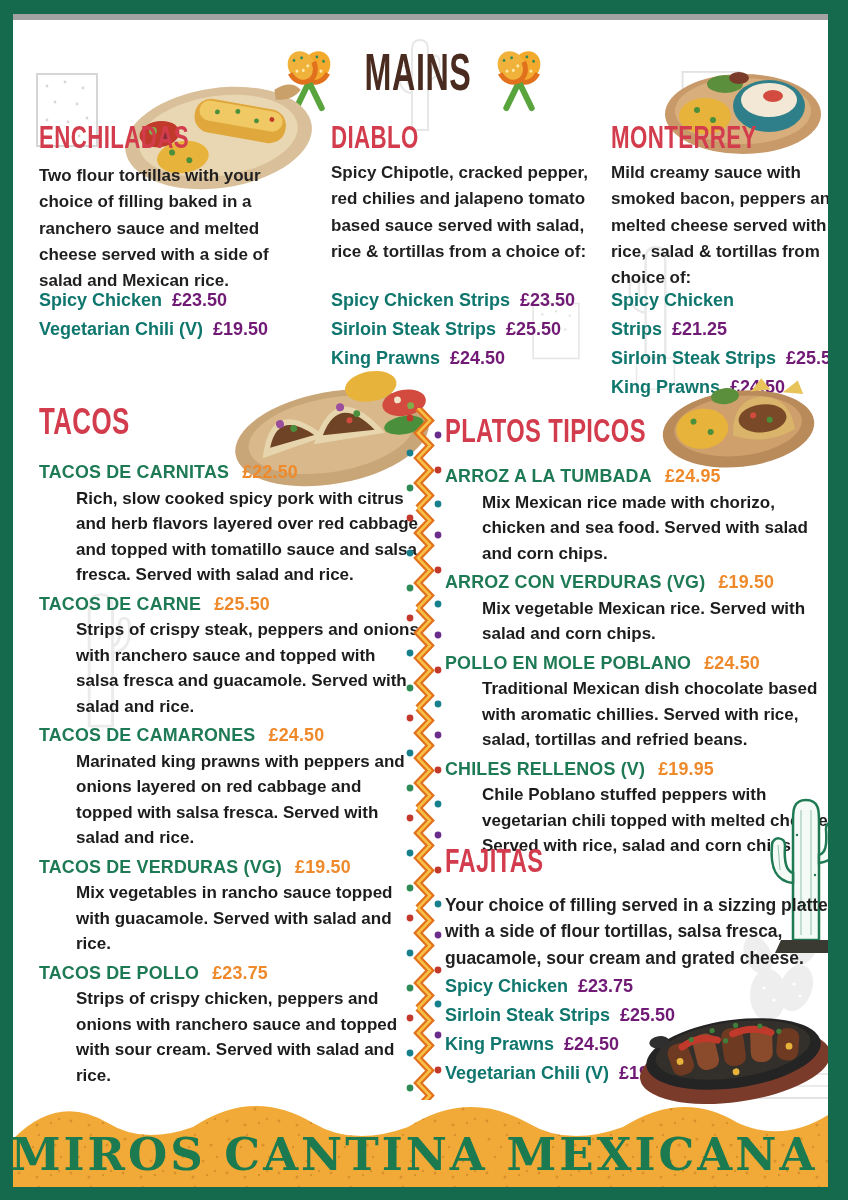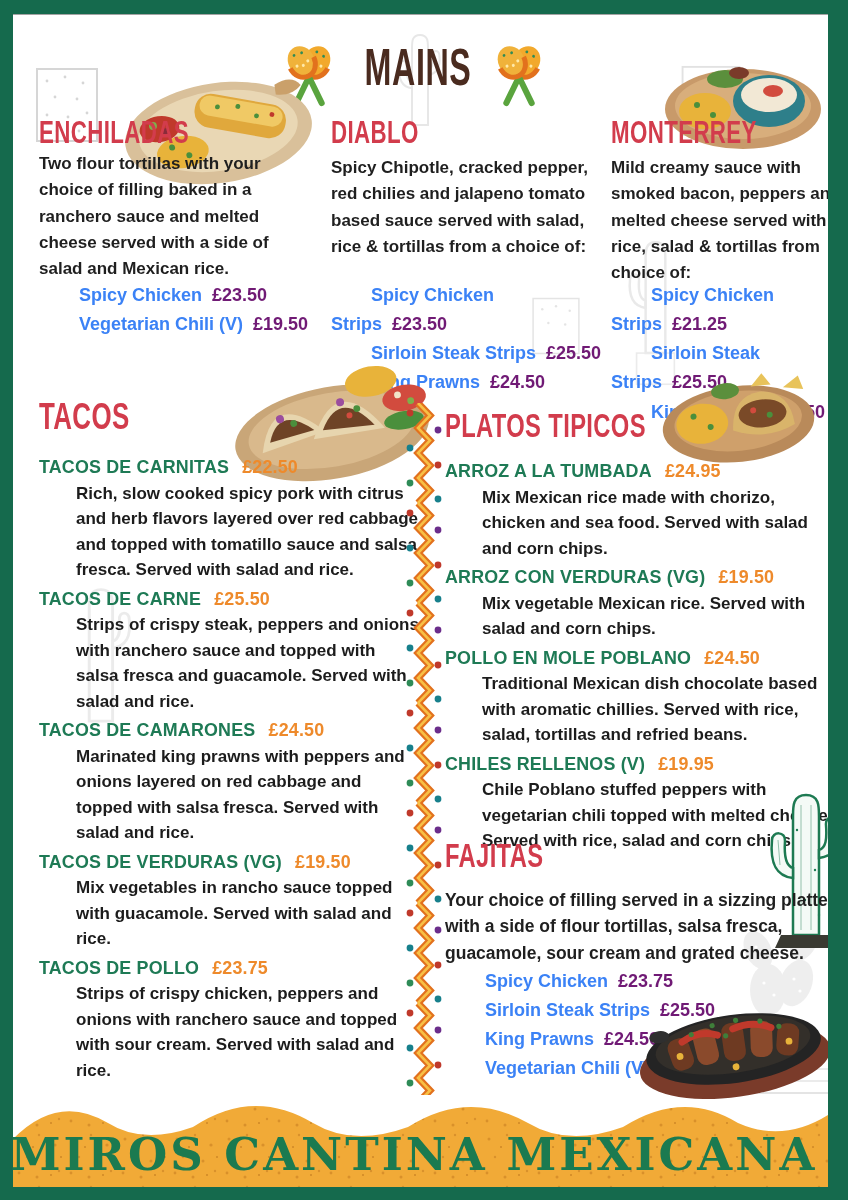--- a/index.html
+++ b/index.html
@@ -3,38 +3,38 @@
 <meta charset="utf-8">
 <style>
   html,body{margin:0;padding:0;}
   body{
     width:848px;height:1200px;position:relative;overflow:hidden;
     background:#156a4d;
     font-family:"Liberation Sans",sans-serif;
   }
   .inner{
     position:absolute;left:13px;top:14px;right:20px;bottom:13px;
-    background:#ffffff;border-top:1px solid #a3a3a3;overflow:hidden;
+    background:#ffffff;border-top:6px solid #a3a3a3;overflow:hidden;
   }
   
   .big-title{
     position:absolute;color:#4a2b1f;font-weight:700;font-size:52px;
     transform:scaleX(.62);transform-origin:center top;white-space:nowrap;
     letter-spacing:1px;
   }
   .sec-title{
     position:absolute;color:#d23c4c;font-weight:700;font-size:31px;
     transform:scaleX(.72);transform-origin:left top;white-space:nowrap;
     letter-spacing:.5px;
   }
   .desc{
     position:absolute;color:#1f1f1f;font-weight:700;font-size:17px;line-height:1.55;
   }
   .choice-line{font-weight:700;font-size:18px;line-height:1.62;}
-  .c-name{color:#3b82f6;margin-left:40px;}
+  .c-name{color:#0f766e;}
   .c-price{color:#701a75;margin-left:10px;}
   .menu-list{position:absolute;}
   .menu-item{margin-bottom:2px;}
   .item-head{
     font-weight:700;font-size:19px;line-height:1.45;letter-spacing:.2px;
     transform:scaleX(.94);transform-origin:left top;white-space:nowrap;
   }
   .item-name{color:#1e7a55;}
   .item-price{color:#ee8a2b;margin-left:14px;}
   .item-desc{color:#1c1c1c;font-weight:700;font-size:17px;line-height:1.5;margin-left:37px;}
@@ -199,21 +199,21 @@
     <circle cx="36" cy="56" r="3" fill="#4a8f3c"></circle>
       <circle cx="52" cy="66" r="3" fill="#4a8f3c"></circle>
     <ellipse cx="108" cy="52" rx="36" ry="26" fill="#2e7f8a"></ellipse>
     <ellipse cx="108" cy="46" rx="28" ry="17" fill="#f2e8d5"></ellipse>
     <ellipse cx="112" cy="42" rx="10" ry="6" fill="#d24b3e"></ellipse>
     <ellipse cx="64" cy="30" rx="18" ry="9" fill="#5b8f3c"></ellipse>
     <ellipse cx="78" cy="24" rx="10" ry="6" fill="#7a3b2a"></ellipse>
   </svg>
 
   <div class="sec-title" style="left:26px;top:100px;">ENCHILADAS</div>
-  <div class="desc" style="left:26px;top:136px;width:276px;">Two flour tortillas with your choice of filling baked in a ranchero sauce and melted cheese served with a side of salad and Mexican rice.</div>
+  <div class="desc" style="left:26px;top:143px;width:276px;">Two flour tortillas with your choice of filling baked in a ranchero sauce and melted cheese served with a side of salad and Mexican rice.</div>
   <div class="menu-list" style="left:26px;top:266px;width:290px;">
     <div class="choice-line"><span class="c-name">Spicy Chicken</span><span class="c-price">£23.50</span></div>
     <div class="choice-line"><span class="c-name">Vegetarian Chili (V)</span><span class="c-price">£19.50</span></div>
   </div>
 
   <div class="sec-title" style="left:318px;top:100px;">DIABLO</div>
   <div class="desc" style="left:318px;top:140px;width:262px;">Spicy Chipotle, cracked pepper, red chilies and jalapeno tomato based sauce served with salad, rice &amp; tortillas from a choice of:</div>
   <div class="menu-list" style="left:318px;top:266px;width:280px;">
     <div class="choice-line"><span class="c-name">Spicy Chicken Strips</span><span class="c-price">£23.50</span></div>
     <div class="choice-line"><span class="c-name">Sirloin Steak Strips</span><span class="c-price">£25.50</span></div>

